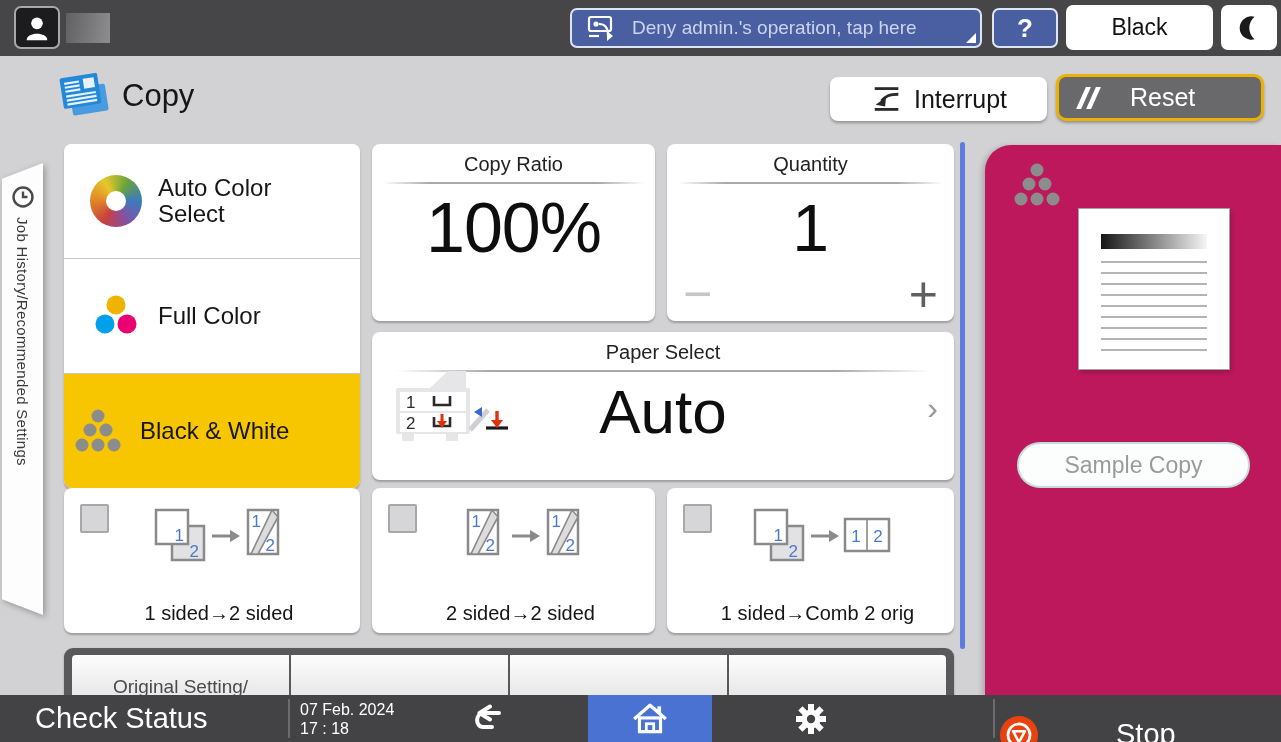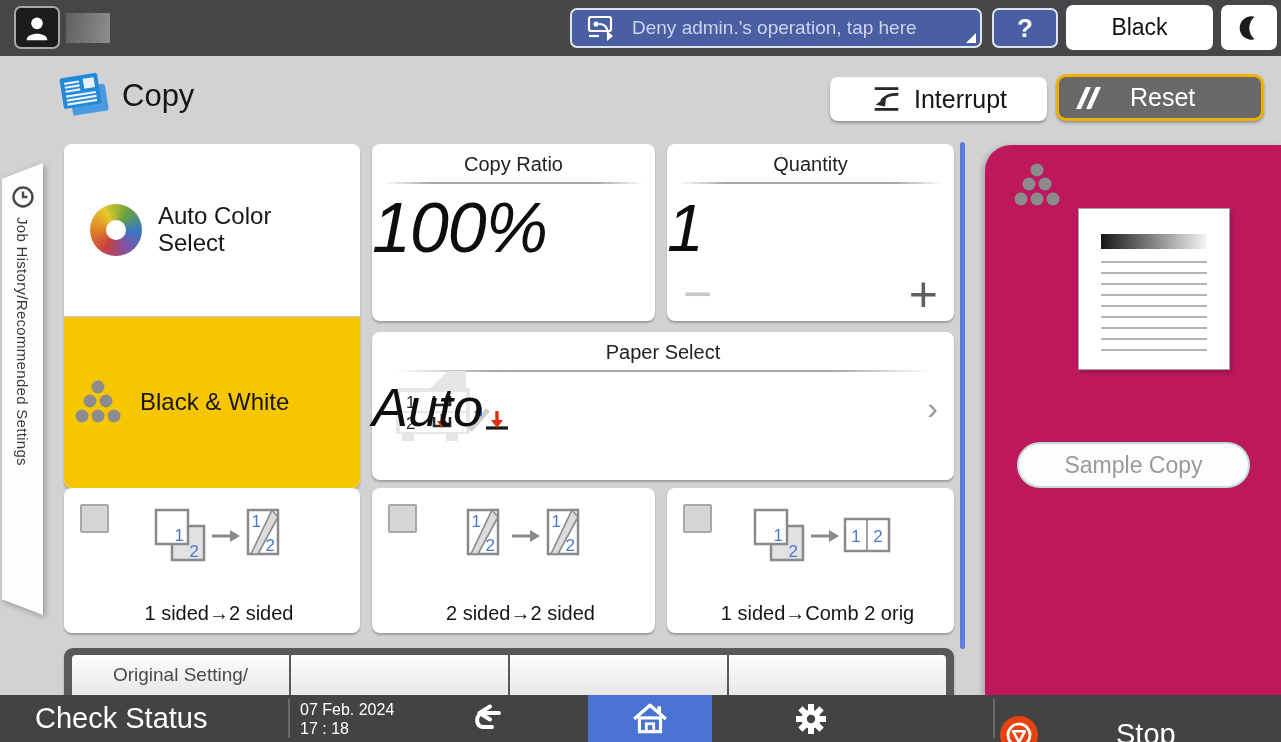--- a/index.html
+++ b/index.html
@@ -57,45 +57,45 @@
     box-shadow:0 2px 2px rgba(0,0,0,.25);display:flex;flex-direction:column;background:#fff;}
   .color-row{flex:1;display:flex;align-items:center;padding-left:26px;gap:16px;background:#fff;text-align:left;}
   .color-row + .color-row{border-top:1px solid #c8c8c8;}
   .color-row .mode-label{font-size:24px;color:#161616;line-height:1.1;width:180px;}
   .color-row.selected{background:#f7c600;padding-left:8px;}
   .swirl{width:52px;height:52px;border-radius:50%;position:relative;flex:0 0 52px;
     background:conic-gradient(from 210deg,#c84040,#e08428,#e6c82a,#6aa43c,#3a7ac0,#8252a4,#c84040);}
   .swirl::after{content:"";position:absolute;left:16px;top:16px;width:20px;height:20px;border-radius:50%;background:#fff;}
 
   .ratio-card{left:372px;top:144px;width:283px;height:177px;}
-  .big-value{position:absolute;left:0;width:100%;text-align:left;color:#0e0e0e;font-style:italic;}
+  .big-value{position:absolute;left:0;width:100%;text-align:center;color:#0e0e0e;}
   .ratio-value{top:44px;font-size:70px;font-weight:500;letter-spacing:-1px;}
   .qty-card{left:667px;top:144px;width:287px;height:177px;}
   .qty-value{top:46px;font-size:66px;font-weight:500;}
   .qty-minus{position:absolute;left:16px;bottom:2px;font-size:50px;color:#c6c6c6;line-height:1;}
   .qty-plus{position:absolute;right:16px;bottom:2px;font-size:50px;color:#5f5f5f;line-height:1;}
 
   .paper-card{left:372px;top:332px;width:582px;height:148px;}
-  .paper-value{top:44px;font-size:54px;font-weight:500;}
+  .paper-value{top:44px;font-size:62px;font-weight:500;}
   .paper-chevron{position:absolute;right:16px;top:58px;font-size:32px;color:#999;}
   .printer{position:absolute;left:18px;top:34px;}
 
   .duplex-card{top:488px;height:145px;}
   .dx1{left:64px;width:296px;} .dx2{left:372px;width:283px;} .dx3{left:667px;width:287px;}
   .checkbox{position:absolute;left:16px;top:16px;width:25px;height:25px;background:#d6d6d8;
     border:2px solid #a8a8aa;border-radius:2px;}
   .dx-icon{position:absolute;left:50%;top:16px;transform:translateX(-44%);}
   .dx-label{position:absolute;left:7px;bottom:8px;width:100%;text-align:center;font-size:20px;color:#161616;}
 
   
   .bottom-tabs{left:64px;top:648px;width:890px;height:47px;background:#59595b;border-radius:9px 9px 0 0;
     overflow:hidden;box-shadow:0 1px 2px rgba(0,0,0,.3);}
   .bt-inner{position:absolute;left:8px;right:8px;top:7px;height:60px;display:flex;gap:2px;}
   .bt-seg{flex:1;background:linear-gradient(#fdfdfd,#dedede);display:flex;justify-content:center;
-    padding-top:9px;font-size:19px;color:#4a4a4a;}
+    padding-top:21px;font-size:19px;color:#4a4a4a;}
   .bt-seg:first-child{border-radius:4px 0 0 0;}
   .bt-seg:last-child{border-radius:0 4px 0 0;}
 
   
   .scrollbar{left:960px;top:142px;width:5px;height:507px;background:#5b7ce0;border-radius:3px;}
 
   
   .right-panel{left:985px;top:145px;width:296px;height:550px;background:#be185d;
     border-radius:26px 0 0 0;box-shadow:-3px 1px 5px rgba(0,0,0,.18);}
   .bw-indicator{position:absolute;left:26px;top:16px;}
@@ -201,20 +201,28 @@
         <path d="M12 6.5 V12 H16.5" fill="none" stroke="#4a4a4a" stroke-width="2.4"></path>
       </svg>
       <span class="side-tab-label">Job History/Recommended Settings</span>
     </div>
   </div>
 
   <div class="abs color-panel">
     <button class="color-row">
       <span class="swirl"></span>
       <span class="mode-label">Auto Color Select</span>
+    </button>
+    <button class="color-row">
+      <svg width="52" height="46" viewBox="0 0 52 46">
+        <circle cx="26" cy="12" r="9.5" fill="#f0b400"></circle>
+        <circle cx="15" cy="31" r="9.5" fill="#00a0ea"></circle>
+        <circle cx="37" cy="31" r="9.5" fill="#ea0070"></circle>
+      </svg>
+      <span class="mode-label">Full Color</span>
     </button>
     <button class="color-row selected">
       <svg width="52" height="46" viewBox="0 0 52 46">
         <g fill="#8c8c8c">
           <circle cx="26" cy="8" r="6.5"></circle>
           <circle cx="18" cy="22" r="6.5"></circle>
             <circle cx="34" cy="22" r="6.5"></circle>
           <circle cx="10" cy="37" r="6.5"></circle>
             <circle cx="26" cy="37" r="6.5"></circle>
             <circle cx="42" cy="37" r="6.5"></circle>

